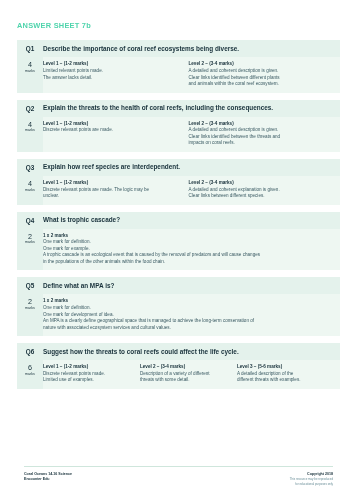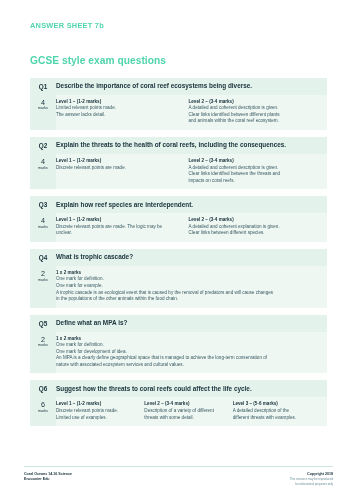--- a/index.html
+++ b/index.html
@@ -12,21 +12,21 @@
     background: #ffffff;
     font-family: "Liberation Sans", sans-serif;
     color: #17303a;
     overflow: hidden;
   }
   .page {
     position: relative;
     width: 357px;
     height: 500px;
     box-sizing: border-box;
-    padding: 0 30px;
+    padding: 0 17px;
     background: #ffffff;
   }
   .sheet-label {
     font-size: 7.4px;
     font-weight: bold;
     letter-spacing: 0.25px;
     color: #4fd4ac;
     padding-top: 22px;
     line-height: 1;
   }
@@ -151,21 +151,20 @@
     line-height: 1.5;
   }
 </style>
 </head>
 <body>
 
 <div class="page">
 
   <div class="sheet-label">ANSWER SHEET 7b</div>
 
-  <div class="page-title">GCSE style exam questions</div>
 
   <div class="questions">
       <div class="qblock">
         <div class="qhead">
           <div class="qnum">Q1</div>
           <div class="qtext">Describe the importance of coral reef ecosystems being diverse.</div>
         </div>
         <div class="qbody">
           <div class="marks">
             <span class="mval">4</span>

